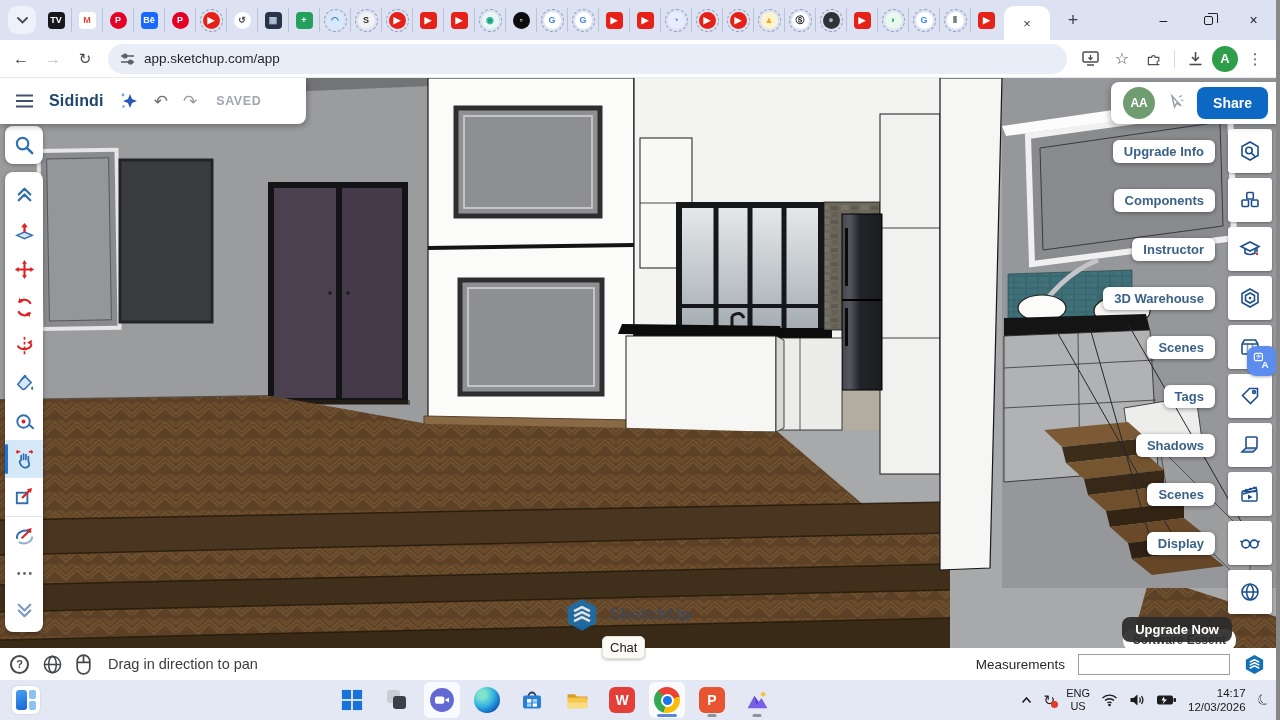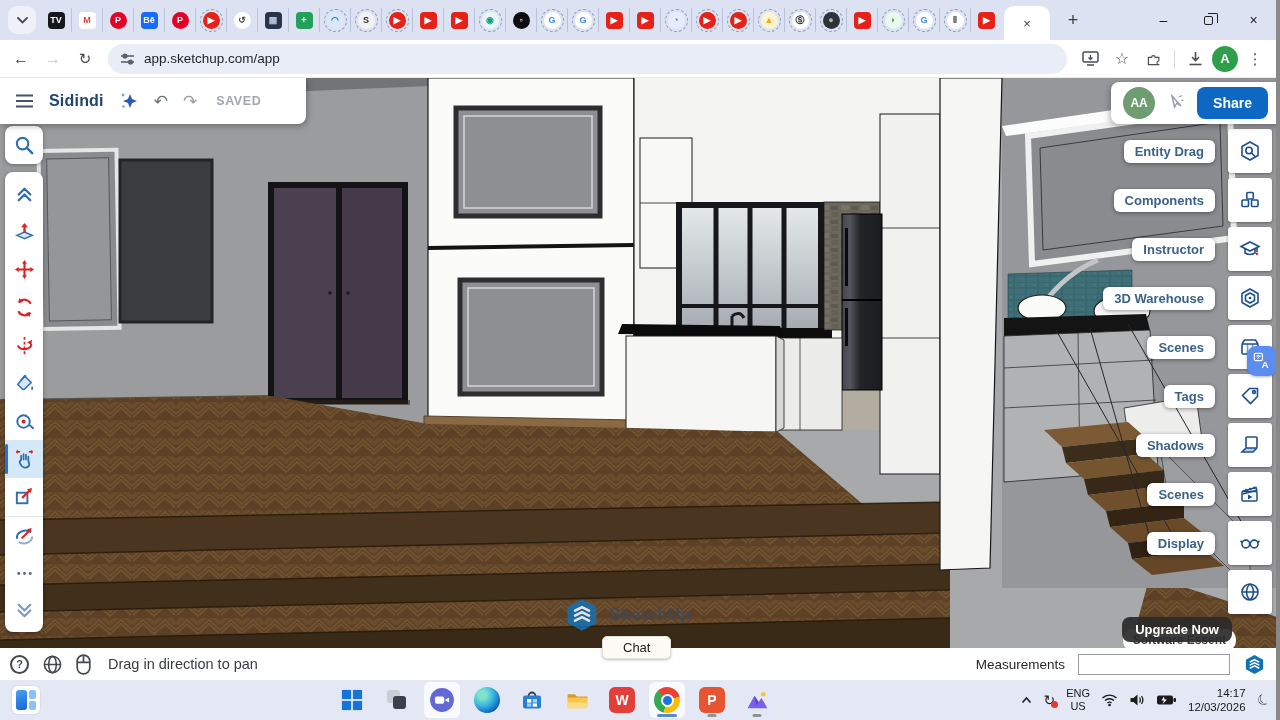--- a/index.html
+++ b/index.html
@@ -85,21 +85,21 @@
              padding:4px 10px;border-radius:10px;max-width:132px;overflow:hidden;white-space:nowrap;z-index:11;}
   .translate-fab{position:absolute;top:268px;right:3px;width:30px;height:30px;border-radius:9px;background:#5c8cee;
                  display:flex;align-items:center;justify-content:center;z-index:13;box-shadow:0 1px 3px rgba(0,0,0,.3);}
 
   
   .watermark{position:absolute;left:563px;top:518px;display:flex;align-items:center;gap:8px;z-index:3;}
   .wm-text{font-size:17px;font-weight:bold;color:rgba(56,72,97,.78);letter-spacing:.5px;}
 
   
   .chat-pill{position:absolute;left:602px;top:636px;background:#fbfaf5;border:1px solid #e3e1d8;border-radius:5px;
-             padding:3px 20px;font-size:13px;color:#222;box-shadow:0 1px 3px rgba(0,0,0,.25);z-index:20;}
+             padding:3px 7px;font-size:13px;color:#222;box-shadow:0 1px 3px rgba(0,0,0,.25);z-index:20;}
 
   
   .statusbar{position:absolute;top:648px;left:0;right:0;height:32px;background:#fff;display:flex;align-items:center;
              padding:0 10px;gap:13px;}
   .help-circ{width:19px;height:19px;border-radius:50%;border:2px solid #44484d;color:#44484d;font-size:11px;
              font-weight:bold;display:flex;align-items:center;justify-content:center;}
   .hint{font-size:14.5px;color:#393c40;margin-left:4px;}
   .sb-spacer{flex:1;}
   .meas-label{font-size:13.5px;color:#26282b;}
   .meas-input{width:152px;height:21px;border:1px solid #999ea6;background:#fff;font-size:12px;padding:0 4px;font-family:inherit;}
@@ -716,21 +716,21 @@
         <div class="tool">
           <svg width="23" height="23">
             <use href="#i-chev-down"></use>
           </svg>
         </div>
       </div>
 
     <div class="right-rail">
 
         <div class="rrow">
-          <span class="rlabel">Entity Drag</span>
+          <span class="rlabel">Upgrade Info</span>
           <button class="rbtn">
             <svg width="24" height="24">
               <use href="#i-entity"></use>
             </svg>
           </button>
         </div>
 
         <div class="rrow">
           <span class="rlabel">Components</span>
           <button class="rbtn">

